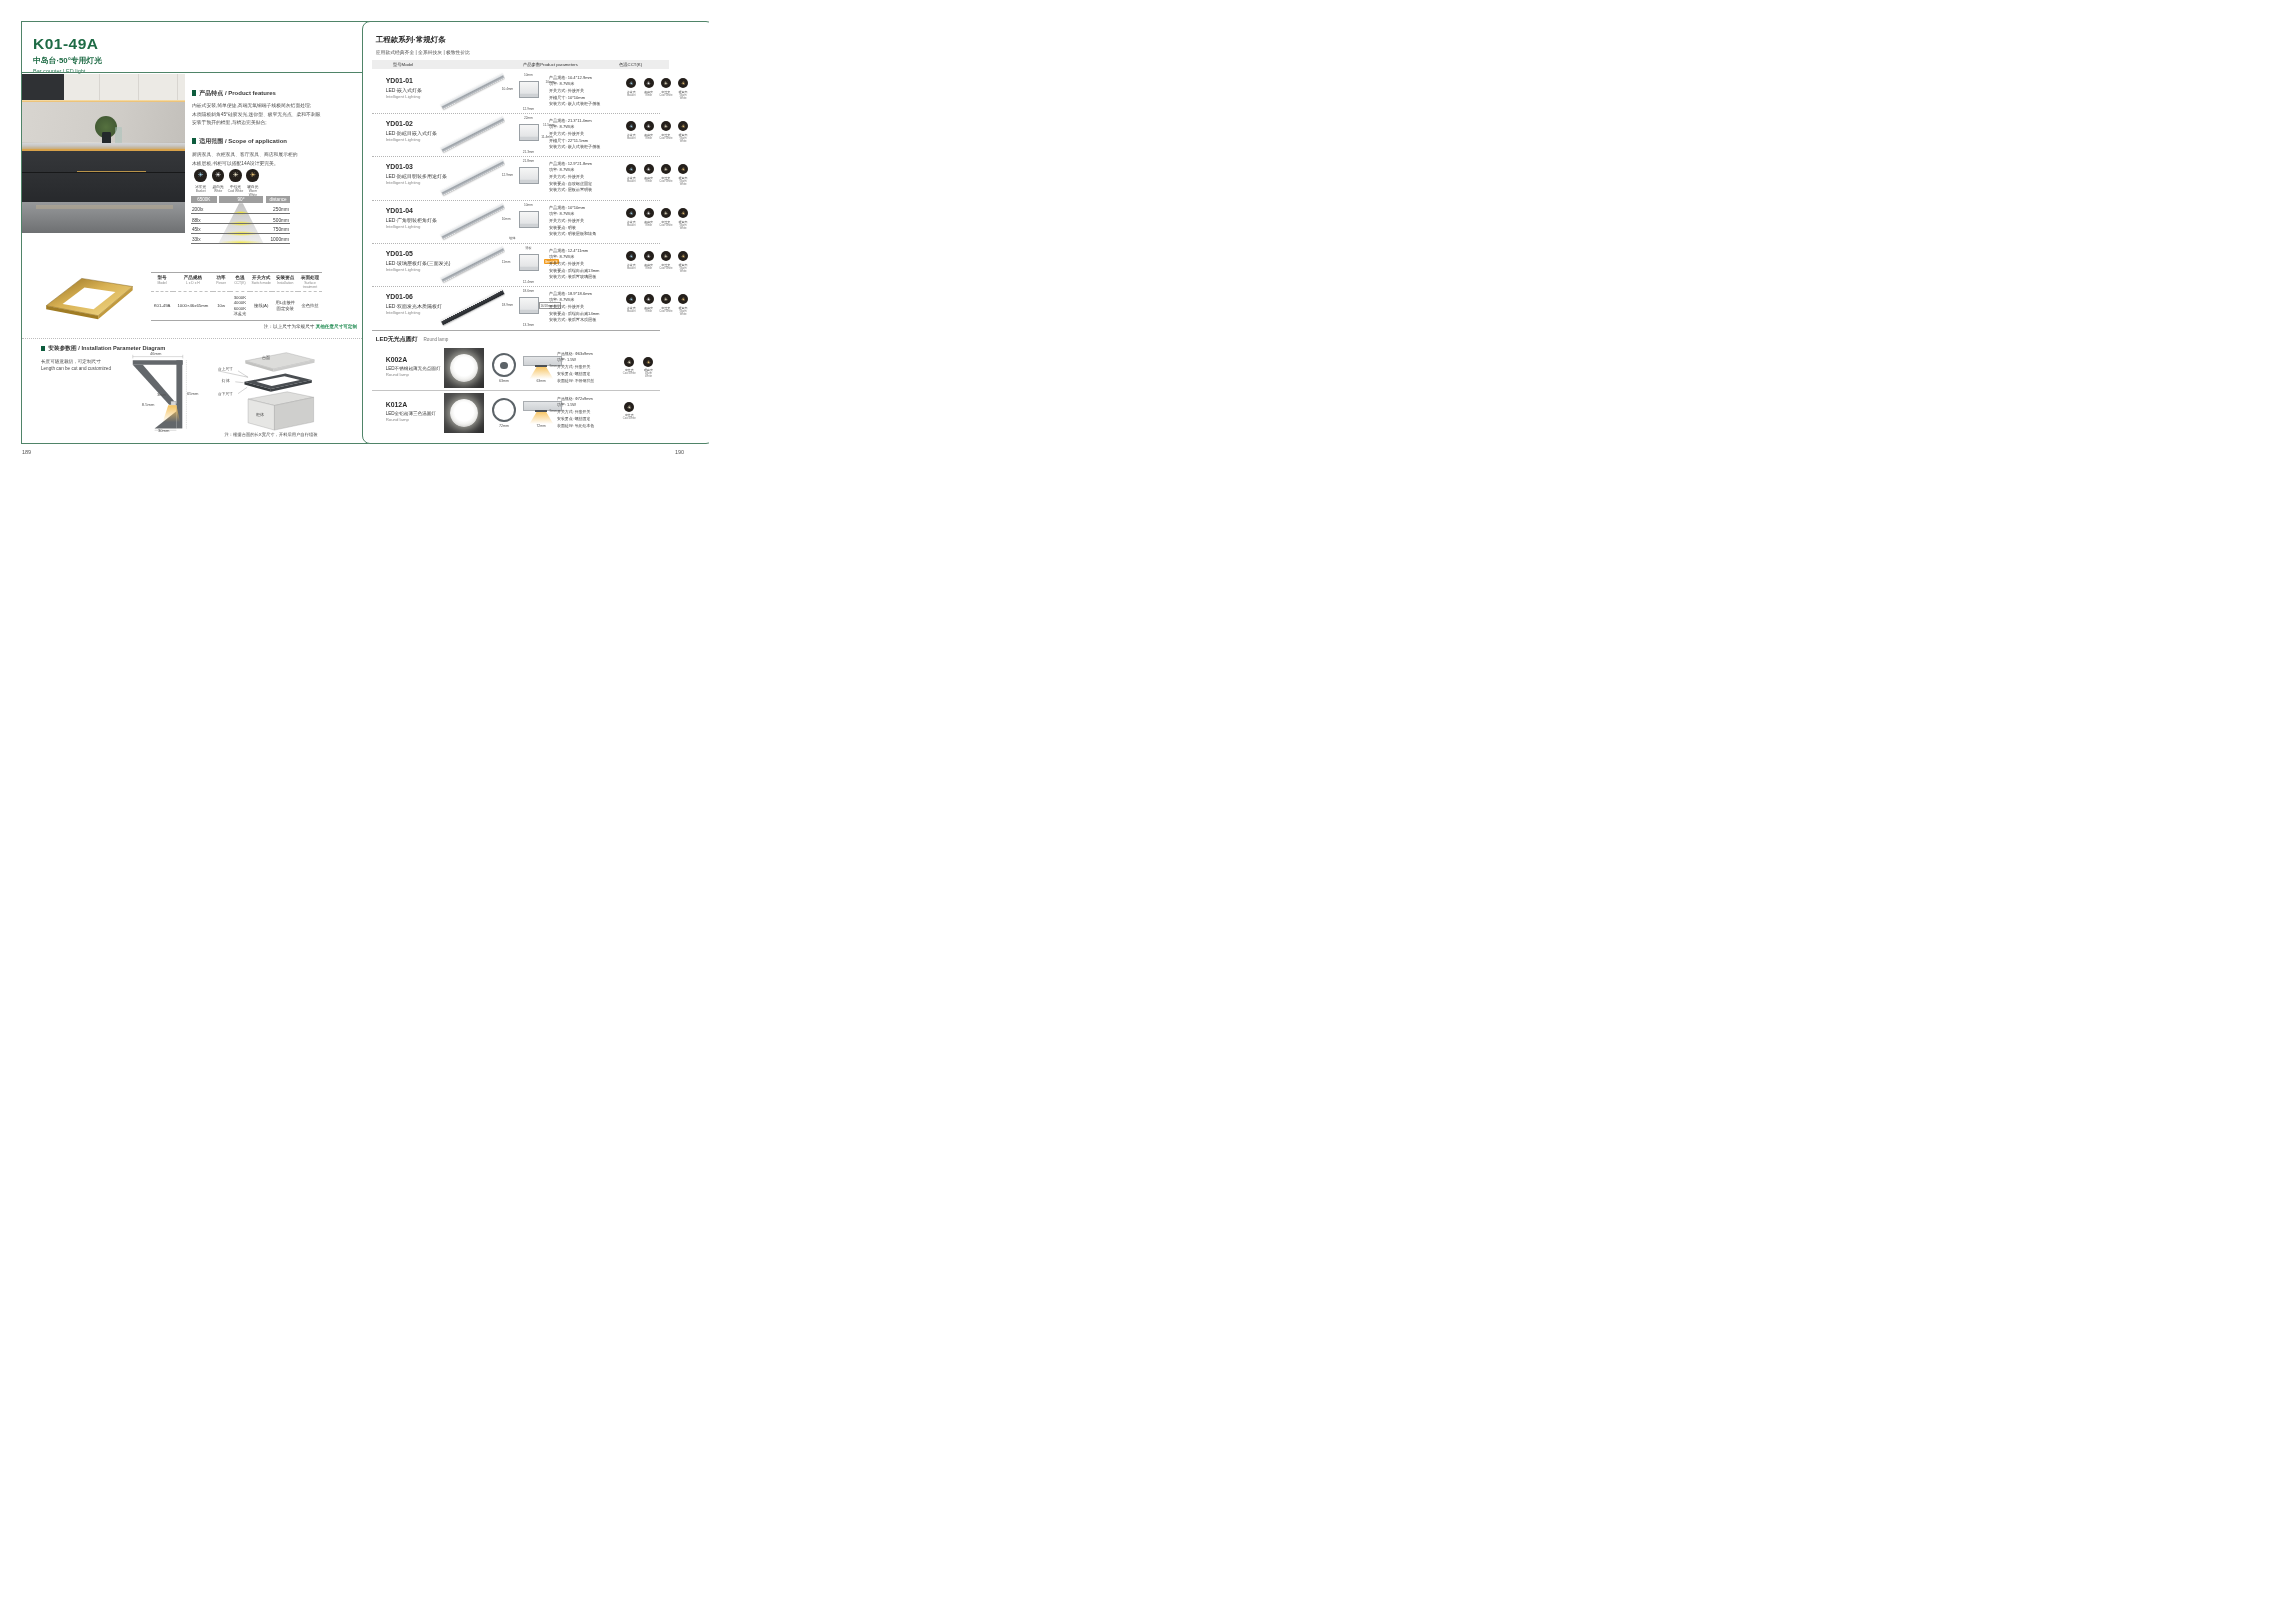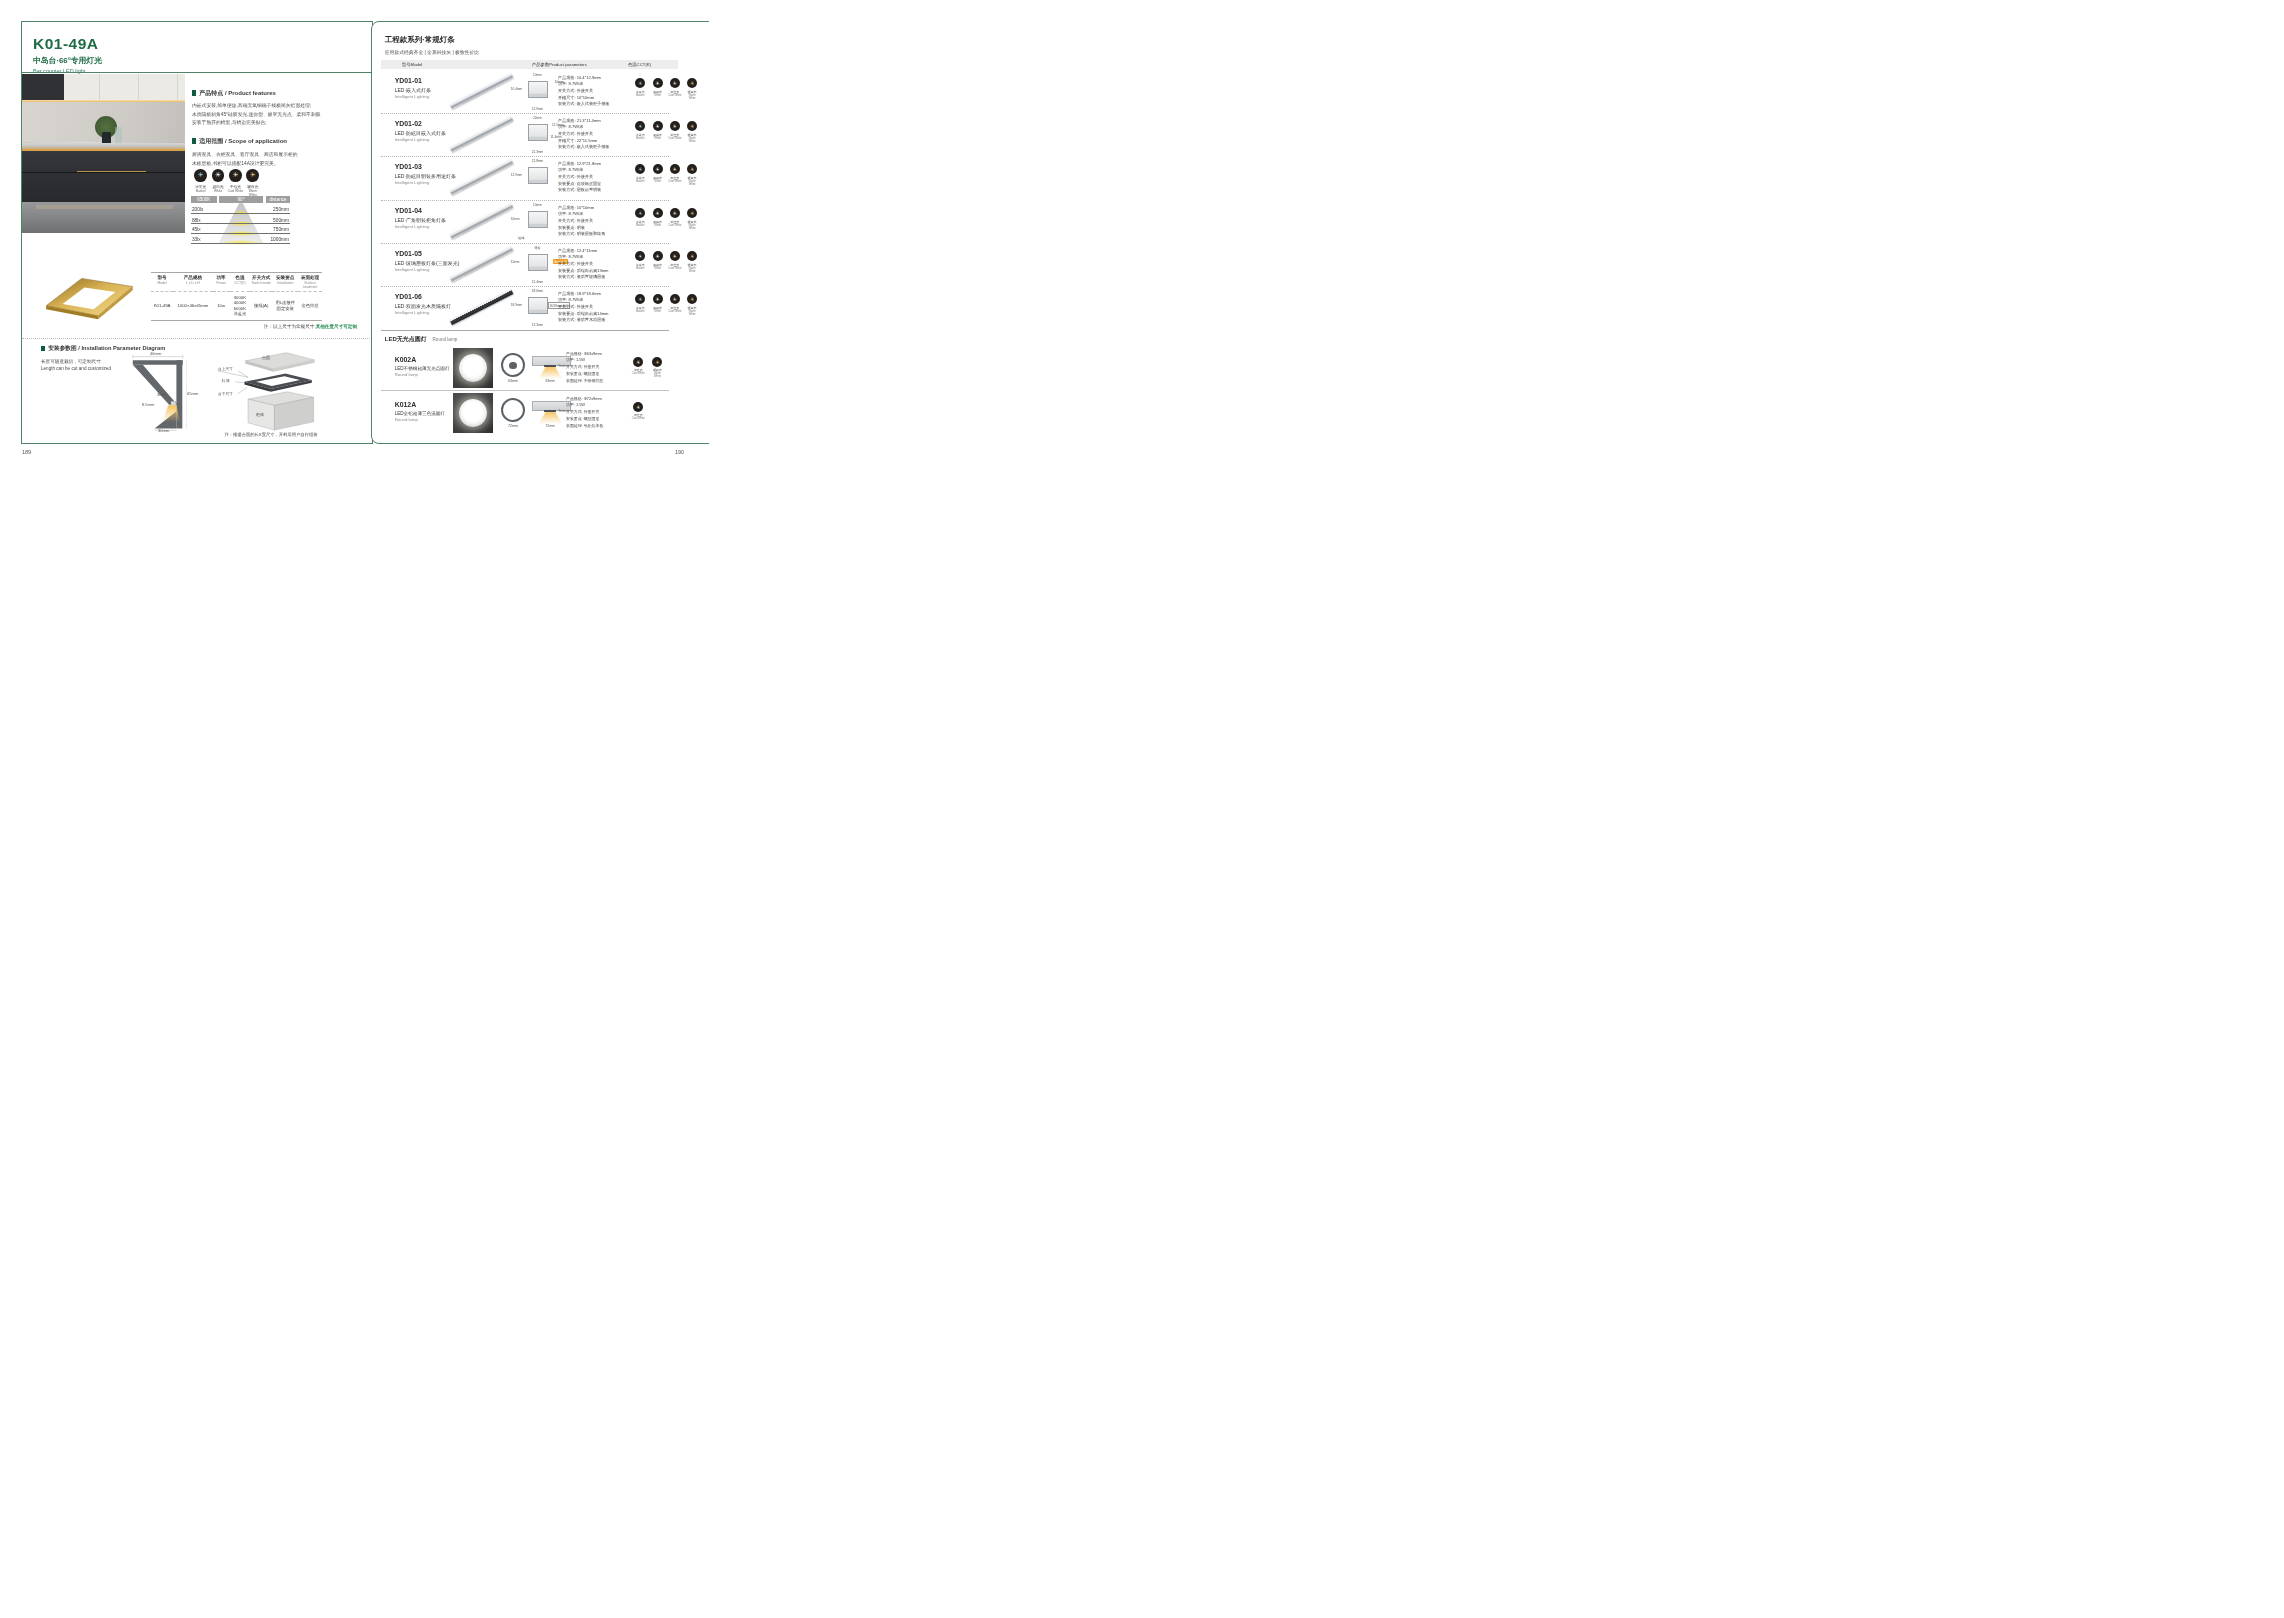--- a/index.html
+++ b/index.html
@@ -1,20 +1,20 @@
 <!DOCTYPE html>
 <html style="font-size:7.3px"><head>
 <meta charset="utf-8">
 <style>
   html,body{margin:0;padding:0;background:#ffffff;font-family:"Liberation Sans","DejaVu Sans",sans-serif;color:#333;}
   #stage{position:relative;width:709px;height:462px;background:#fff;overflow:hidden;}
   .abs{position:absolute;}
   .page{position:absolute;top:21px;height:421px;border:0.5px solid #4f8468;background:#fff;padding-left:35px;}
   #pageL{left:21px;width:315px;}
-  #pageR{left:371px;width:315px;border-radius:8px;}
+  #pageR{left:362px;width:315px;border-radius:8px;}
   
   .lp-model{font-size:15.5px;font-weight:bold;color:#1e6b45;letter-spacing:0.5px;}
   .lp-sub{font-size:7.8px;font-weight:bold;color:#1e6b45;}
   .lp-en{font-size:5.5px;color:#2e7d57;}
   .titleline{left:0;right:0;top:50px;height:0.5px;background:#4f8468;}
   .sechead{font-size:6px;font-weight:bold;color:#3a3a3a;}
   .bullet{display:inline-block;width:4.1px;height:6px;background:#0d5c3d;margin-right:3.2px;vertical-align:-0.9px;}
   .bodytext{font-size:4.8px;line-height:8.7px;color:#4a4a4a;white-space:pre-line;}
   .lbit{width:17.4px;text-align:center;float:left;}
   .ldot{width:12.8px;height:12.8px;border-radius:50%;background:#241f1b;margin:0 auto;display:flex;align-items:center;justify-content:center;}
@@ -99,21 +99,21 @@
   .roicons{position:absolute;left:250px;top:12px;display:flex;gap:4.6px;}
 </style>
 </head>
 <body>
 
 <div id="stage">
 
   <div class="page" id="pageL">
     <div class="abs" style="left:11px;top:12.8px;">
       <div class="lp-model">K01-49A</div>
-      <div class="lp-sub" style="margin-top:2.7px;">中岛台·66°专用灯光</div>
+      <div class="lp-sub" style="margin-top:2.7px;">中岛台·50°专用灯光</div>
       <div class="lp-en" style="margin-top:1.4px;">Bar counter LED light</div>
     </div>
     <div class="abs titleline"></div>
 
     <div class="abs photo">
       <div class="ph" style="left:0;top:0;width:163px;height:69px;background:linear-gradient(105deg,#c9c6c1,#dedbd6 45%,#bdb9b4);"></div>
       <div class="ph" style="left:0;top:0;width:163px;height:26.5px;background:repeating-linear-gradient(90deg,#eceae5 0 38px,#d8d5d0 38px 39px);"></div>
       <div class="ph" style="left:0;top:0;width:42px;height:26.5px;background:#2f3134;"></div>
       <div class="ph" style="left:0;top:25.6px;width:163px;height:2.7px;background:linear-gradient(#f9e3b0,#e8b96a);"></div>
       <div class="ph" style="left:0;top:28px;width:163px;height:40px;background:linear-gradient(100deg,#d8d5d0,#cfccc7 60%,#c3c0bb);"></div>

